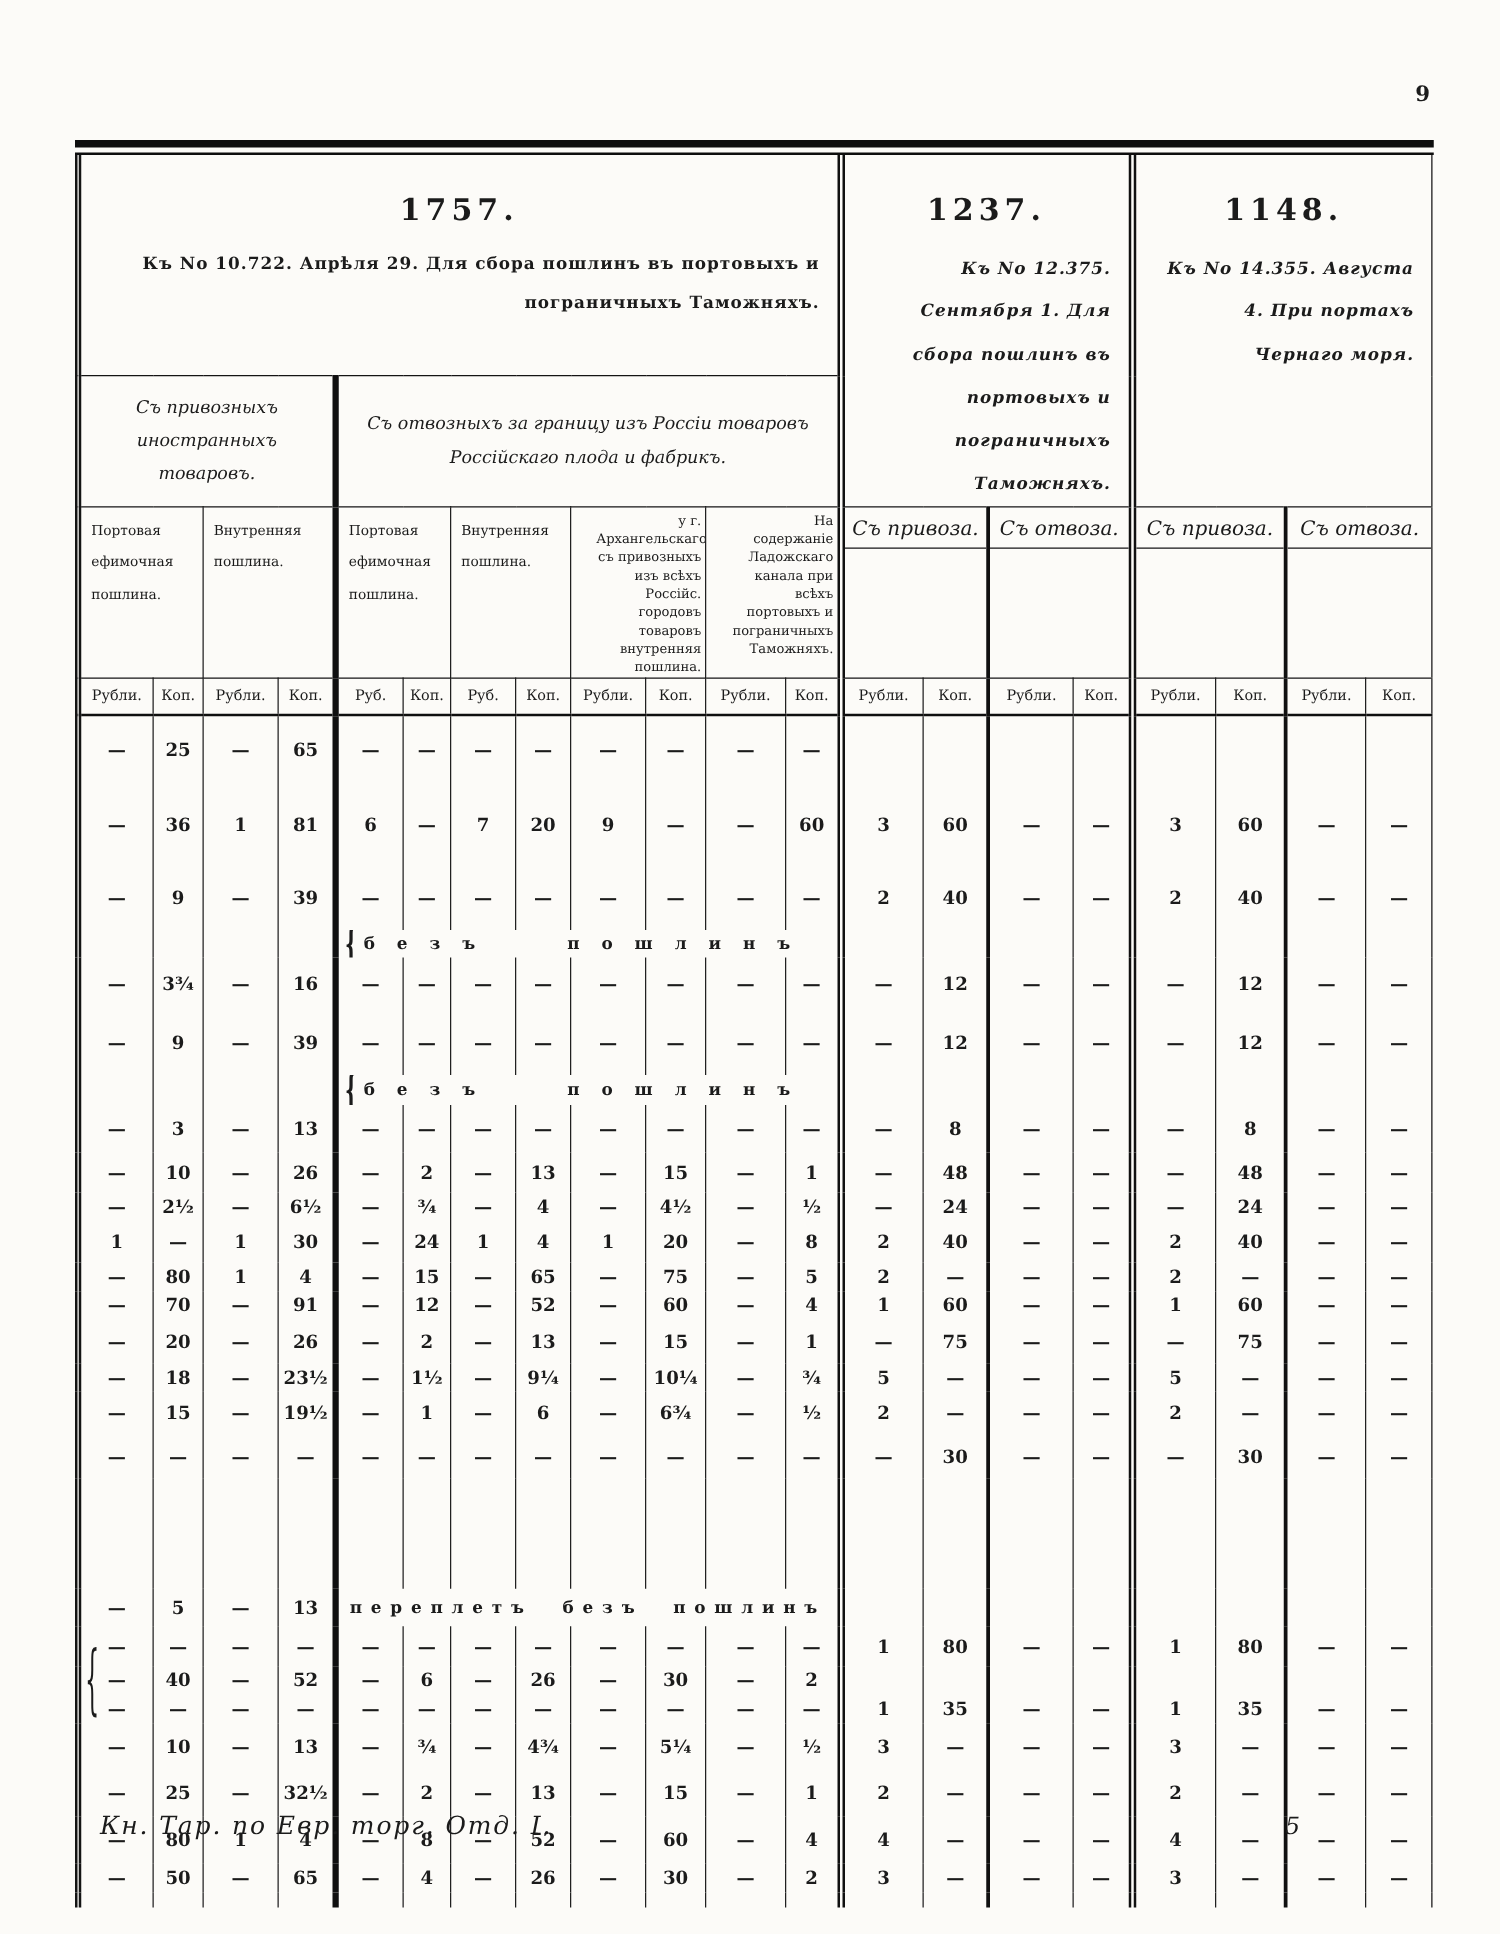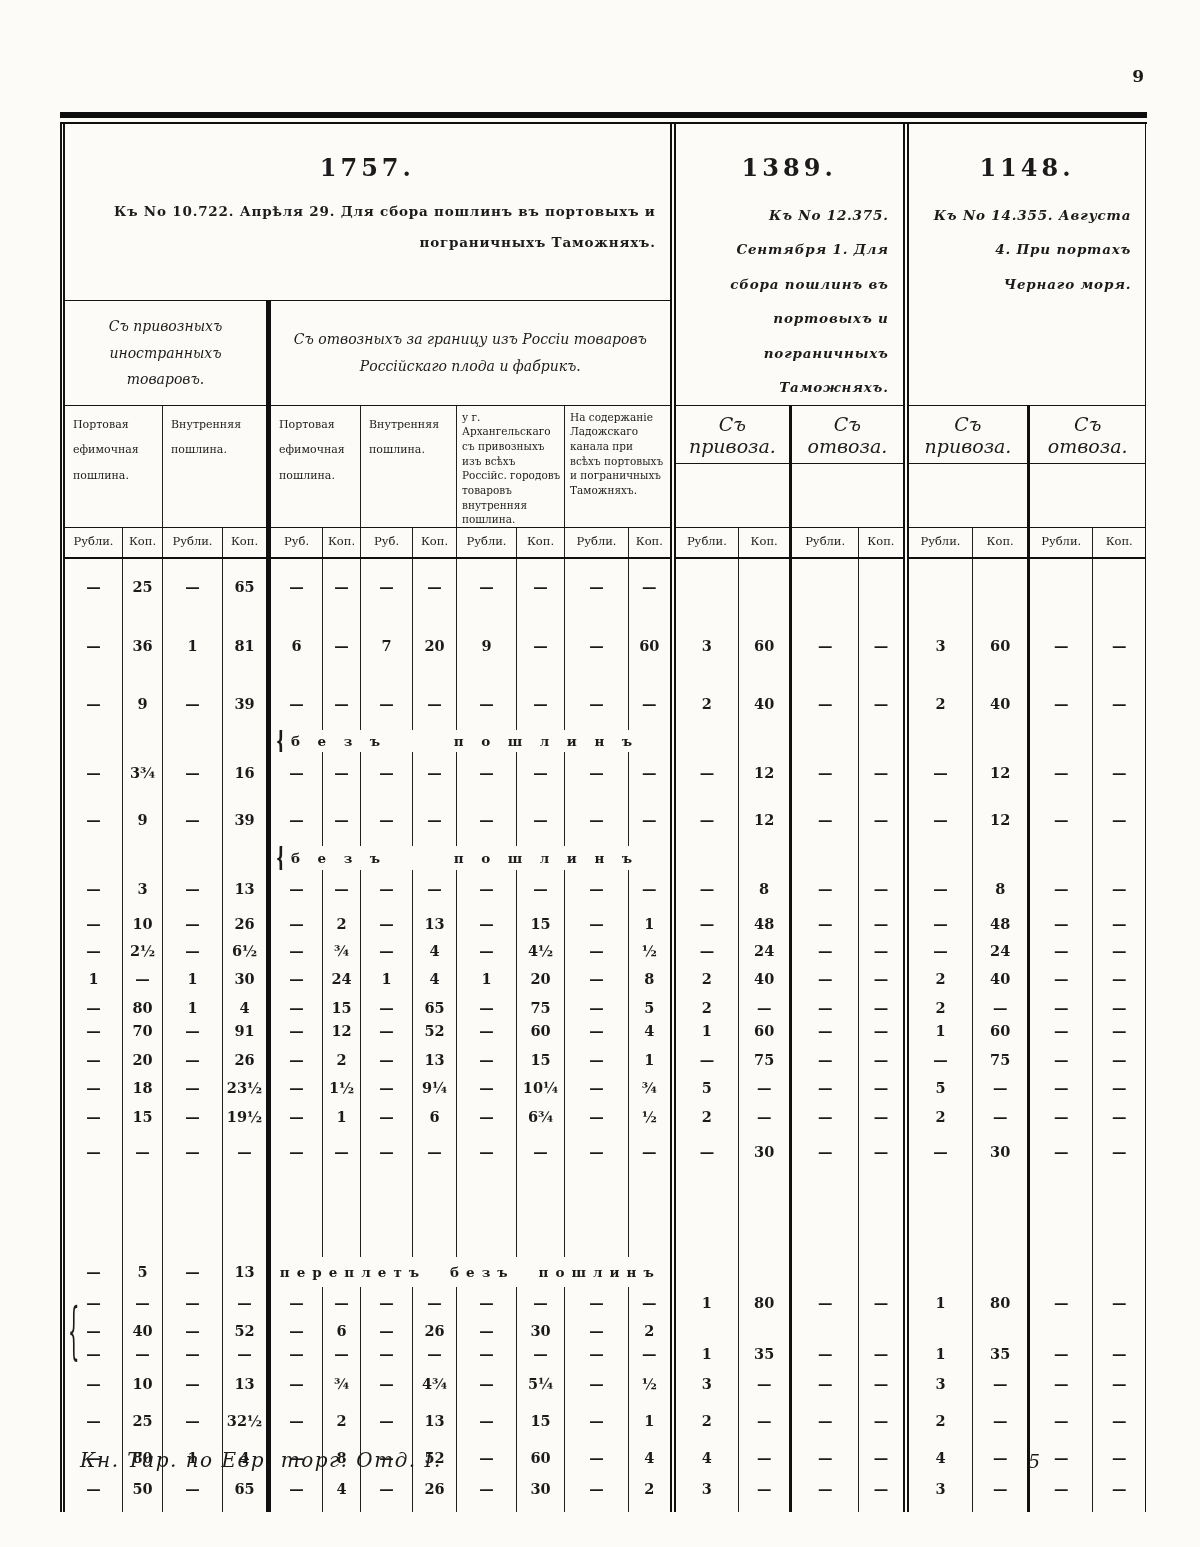--- a/index.html
+++ b/index.html
@@ -54,23 +54,23 @@
   tr.group-row { height: 62px; }
   .group {
     font-style: italic; font-size: 14px; line-height: 1.9;
     text-align: center; vertical-align: middle; padding: 2px 10px;
   }
   tr.desc-row { height: 122px; }
   .desc {
     font-size: 11px; line-height: 2.35; text-align: left;
     vertical-align: top; padding: 6px 4px 0 8px;
   }
-  .desc-sm { font-size: 10.5px; line-height: 1.4; padding: 4px 3px 0 5px; }
+  .desc-sm { font-size: 10.5px; line-height: 1.4; padding: 4px 3px 0 20px; text-align: right; }
   .porthead {
-    font-style: italic; font-size: 19px;
+    font-style: italic; font-size: 16px;
     vertical-align: top; text-align: center; padding: 0;
   }
   .porthead .underl {
     display: block; padding: 7px 2px 6px 2px;
     border-bottom: 1.5px solid #141414;
   }
   tr.unit-row { height: 30px; }
   .unit {
     font-size: 11.5px; text-align: center; vertical-align: middle;
     padding: 4px 0 6px 0;
@@ -133,21 +133,21 @@
         <col style="width: 68px;">
         <col style="width: 47px;">
         <col style="width: 67px;">
         <col style="width: 56px;">
         <col style="width: 64px;">
         <col style="width: 53px;">
       </colgroup>
     <thead>
       <tr class="year-row">
         <th colspan="12" class="year br-major">1757.</th>
-        <th colspan="4" class="year br-major">1389.</th>
+        <th colspan="4" class="year br-major">1237.</th>
         <th colspan="4" class="year">1148.</th>
       </tr>
       <tr class="subtitle-row">
         <th colspan="12" class="subtitle bb br-major">Къ No 10.722.  Апрѣля 29.   Для сбора пошлинъ въ портовыхъ и пограничныхъ Таможняхъ.</th>
         <th colspan="4" rowspan="2" class="subtitle tall bb br-major">Къ No 12.375. Сентября 1. Для сбора пошлинъ въ портовыхъ и пограничныхъ Таможняхъ.</th>
         <th colspan="4" rowspan="2" class="subtitle tall bb">Къ No 14.355. Августа 4. При портахъ Чернаго моря.</th>
       </tr>
       <tr class="group-row">
         <th colspan="4" class="group bb br-thick">Съ привозныхъ иностранныхъ товаровъ.</th>
         <th colspan="8" class="group bb br-major">Съ отвозныхъ за границу изъ Россіи товаровъ Россійскаго плода и фабрикъ.</th>

